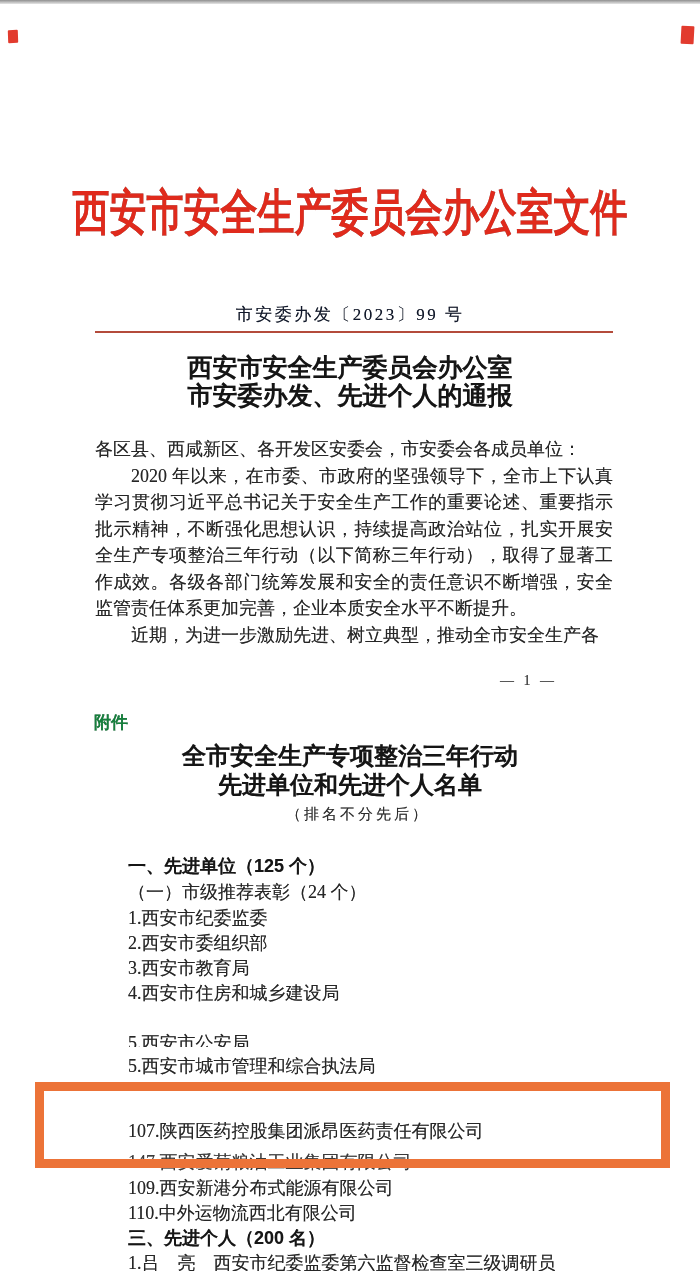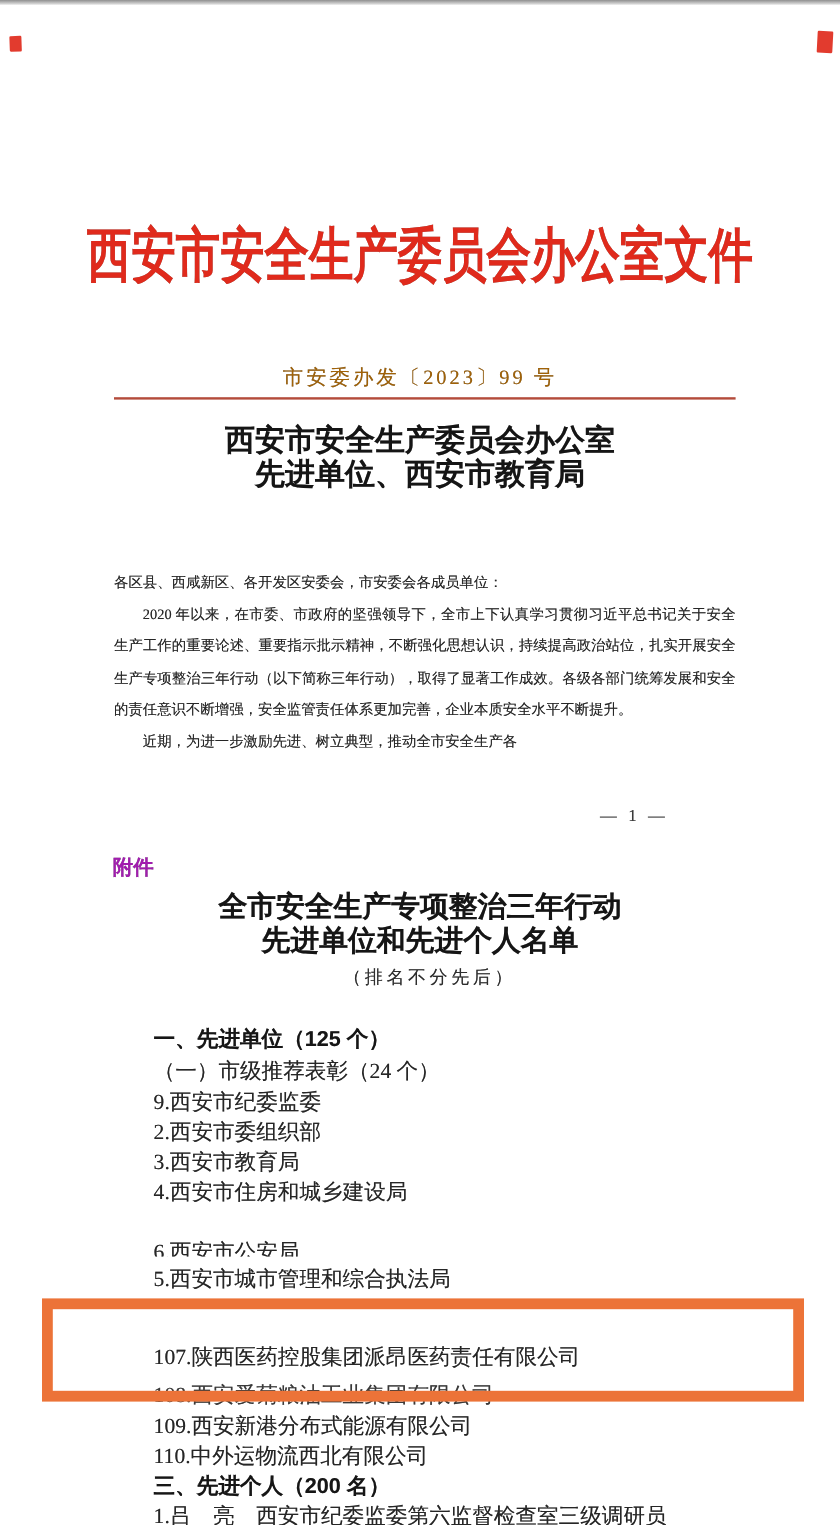--- a/index.html
+++ b/index.html
@@ -20,35 +20,35 @@
   .corner-mark{background:var(--header_red,#e02a1c);opacity:.92;border-radius:1px;}
   .corner-mark.l{top:30px;left:8px;width:10px;height:13px;transform:rotate(-2deg);}
   .corner-mark.r{top:26px;left:681px;width:13px;height:18px;transform:rotate(3deg);}
   
   .red-title{
     top:180px;font-size:37px;font-weight:700;
     color:var(--header_red,#e02a1c);
     transform:scaleY(1.32);transform-origin:center top;
     letter-spacing:0px;white-space:nowrap;
   }
-  .doc-number{top:303px;font-size:17px;letter-spacing:2.5px;color:#a16207;}
+  .doc-number{top:303px;font-size:17px;letter-spacing:2.5px;color:#0f172a;}
   .red-rule{top:331px;left:95px;width:518px;height:2px;
     background:var(--rule_red,#b44b3b);}
   .notice-title{top:354px;font-size:25px;font-weight:700;line-height:28px;color:#151515;}
   .body-text{
-    top:472px;left:95px;width:518px;
-    font-size:12px;line-height:26.5px;
+    top:436px;left:95px;width:518px;
+    font-size:18px;line-height:26.5px;
     text-align:justify;color:#262626;
   }
   .body-text p{margin:0;}
   .body-text p.indent{text-indent:2em;}
   .page-number{top:673px;left:500px;width:70px;font-size:14px;
     letter-spacing:3px;color:#3a3a3a;white-space:nowrap;}
   .attachment-label{top:711px;left:94px;font-size:17px;font-weight:700;
-    font-family:"Liberation Sans","DejaVu Sans",sans-serif;color:#a21caf;}
+    font-family:"Liberation Sans","DejaVu Sans",sans-serif;color:#15803d;}
   .att-title{top:742px;font-size:24px;font-weight:700;line-height:29px;color:#151515;}
   .att-subtitle{top:805px;font-size:15px;letter-spacing:3px;color:#2e2e2e;margin-left:16px;}
   .list-line{left:128px;font-size:18px;white-space:nowrap;color:#262626;}
   .list-line.bold{font-weight:700;color:#161616;
     font-family:"Liberation Sans","DejaVu Sans",sans-serif;}
   .clip-wrap{left:128px;top:1031px;height:16px;overflow:hidden;}
   
   .hl-fill{top:1082px;left:35px;width:635px;height:86px;background:#ffffff;z-index:1;}
   .hl-text-107{top:1119px;z-index:2;}
   .hl-text-108{top:1150px;z-index:2;color:#3a3a3a;}
@@ -67,21 +67,21 @@
   <div class="abs corner-mark r"></div>
 
   <div class="abs center red-title">西安市安全生产委员会办公室文件</div>
 
   <div class="abs center doc-number">市安委办发〔2023〕99 号</div>
 
   <div class="abs red-rule"></div>
 
   <div class="abs center notice-title">
     <div>西安市安全生产委员会办公室</div>
-    <div>先进单位、西安市教育局</div>
+    <div>市安委办发、先进个人的通报</div>
   </div>
 
   <div class="abs body-text">
     <p>各区县、西咸新区、各开发区安委会，市安委会各成员单位：</p>
     <p class="indent">2020 年以来，在市委、市政府的坚强领导下，全市上下认真学习贯彻习近平总书记关于安全生产工作的重要论述、重要指示批示精神，不断强化思想认识，持续提高政治站位，扎实开展安全生产专项整治三年行动（以下简称三年行动），取得了显著工作成效。各级各部门统筹发展和安全的责任意识不断增强，安全监管责任体系更加完善，企业本质安全水平不断提升。</p>
     <p class="indent">近期，为进一步激励先进、树立典型，推动全市安全生产各</p>
   </div>
 
   <div class="abs page-number">— 1 —</div>
 
@@ -90,33 +90,33 @@
   <div class="abs center att-title">
     <div>全市安全生产专项整治三年行动</div>
     <div>先进单位和先进个人名单</div>
   </div>
 
   <div class="abs center att-subtitle">（排名不分先后）</div>
 
   <div class="abs list-line bold" style="top:854px">一、先进单位（125 个）</div>
   <div class="abs list-line" style="top:880px">（一）市级推荐表彰（24 个）</div>
 
-  <div class="abs list-line" style="top:906px">9.西安市纪委监委</div>
+  <div class="abs list-line" style="top:906px">1.西安市纪委监委</div>
   <div class="abs list-line" style="top:931px">2.西安市委组织部</div>
   <div class="abs list-line" style="top:956px">3.西安市教育局</div>
   <div class="abs list-line" style="top:981px">4.西安市住房和城乡建设局</div>
   <div class="abs list-line" style="top:1054px">5.西安市城市管理和综合执法局</div>
 
   <div class="abs clip-wrap">
-    <span class="list-line" style="position:static">6.西安市公安局</span>
+    <span class="list-line" style="position:static">5.西安市公安局</span>
   </div>
 
   <div class="abs hl-fill"></div>
   <div class="abs list-line hl-text-107">107.陕西医药控股集团派昂医药责任有限公司</div>
-  <div class="abs list-line hl-text-108">108.西安爱菊粮油工业集团有限公司</div>
+  <div class="abs list-line hl-text-108">147.西安爱菊粮油工业集团有限公司</div>
   <div class="abs hl-border"></div>
 
   <div class="abs list-line" style="top:1176px">109.西安新港分布式能源有限公司</div>
   <div class="abs list-line" style="top:1201px">110.中外运物流西北有限公司</div>
 
   <div class="abs list-line bold" style="top:1226px">三、先进个人（200 名）</div>
 
   <div class="abs list-line" style="top:1251px">1.吕　亮　西安市纪委监委第六监督检查室三级调研员</div>
 
 </div>

